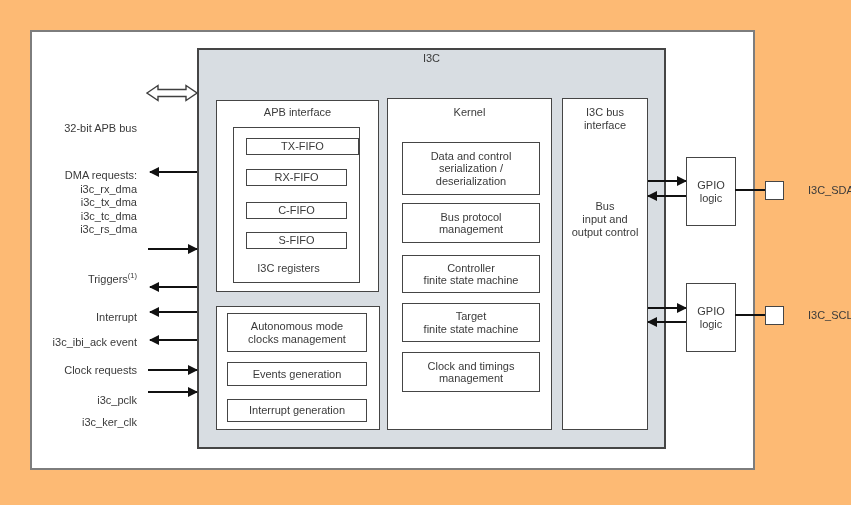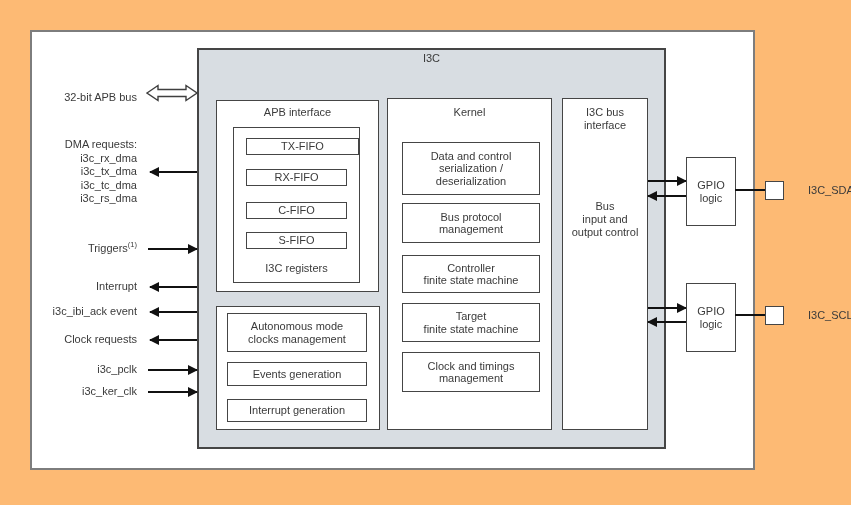--- a/index.html
+++ b/index.html
@@ -17,21 +17,21 @@
     position:absolute; left:197px; top:48px; width:469px; height:401px;
     background:var(--fill,#d8dde2); border:2px solid var(--border,#454545);
   }
   .wbox {
     position:absolute; background:#ffffff; border:1.5px solid var(--border,#454545);
     display:flex; align-items:center; justify-content:center;
     text-align:center; line-height:12.5px;
   }
   .plain { background:#ffffff; }
   .btitle { position:absolute; text-align:center; line-height:13px; }
-  .llabel { position:absolute; left:30px; width:107px; text-align:right; line-height:13.5px; }
+  .llabel { position:absolute; left:30px; width:107px; text-align:right; line-height:13.5px;margin-top:31px; }
   .ln { display:block; }
   .arr { position:absolute; height:2px; background:var(--arrow,#111111); }
   .arr-left::before {
     content:""; position:absolute; left:-1px; top:-4px; width:0; height:0;
     border-right:10px solid var(--arrow,#111111);
     border-top:5px solid transparent; border-bottom:5px solid transparent;
   }
   .arr-right::before {
     content:""; position:absolute; right:-1px; top:-4px; width:0; height:0;
     border-left:10px solid var(--arrow,#111111);
@@ -85,21 +85,21 @@
   <div class="arr arr-right" style="left:148px;top:369px;width:49px"></div>
   <div class="arr arr-right" style="left:148px;top:391px;width:49px"></div>
 
   <div class="wbox plain" style="left:216px;top:100px;width:163px;height:192px"></div>
   <div class="btitle" style="left:216px;top:106px;width:163px">APB interface</div>
   <div class="wbox plain" style="left:233px;top:127px;width:127px;height:156px"></div>
   <div class="wbox" style="left:246px;top:138px;width:113px;height:17px">TX-FIFO</div>
   <div class="wbox" style="left:246px;top:169px;width:101px;height:17px">RX-FIFO</div>
   <div class="wbox" style="left:246px;top:202px;width:101px;height:17px">C-FIFO</div>
   <div class="wbox" style="left:246px;top:232px;width:101px;height:17px">S-FIFO</div>
-  <div class="btitle" style="left:233px;top:262px;width:127px">I3C registers</div>
+  <div class="btitle" style="left:225px;top:262px;width:127px">I3C registers</div>
 
   <div class="wbox plain" style="left:216px;top:306px;width:164px;height:124px"></div>
   <div class="wbox" style="left:227px;top:362px;width:140px;height:24px">Events generation</div>
   <div class="wbox" style="left:227px;top:313px;width:140px;height:39px">
     <div>
       <span class="ln">Autonomous mode</span>
       <span class="ln">clocks management</span>
     </div>
   </div>
   <div class="wbox" style="left:227px;top:399px;width:140px;height:23px">Interrupt generation</div>

